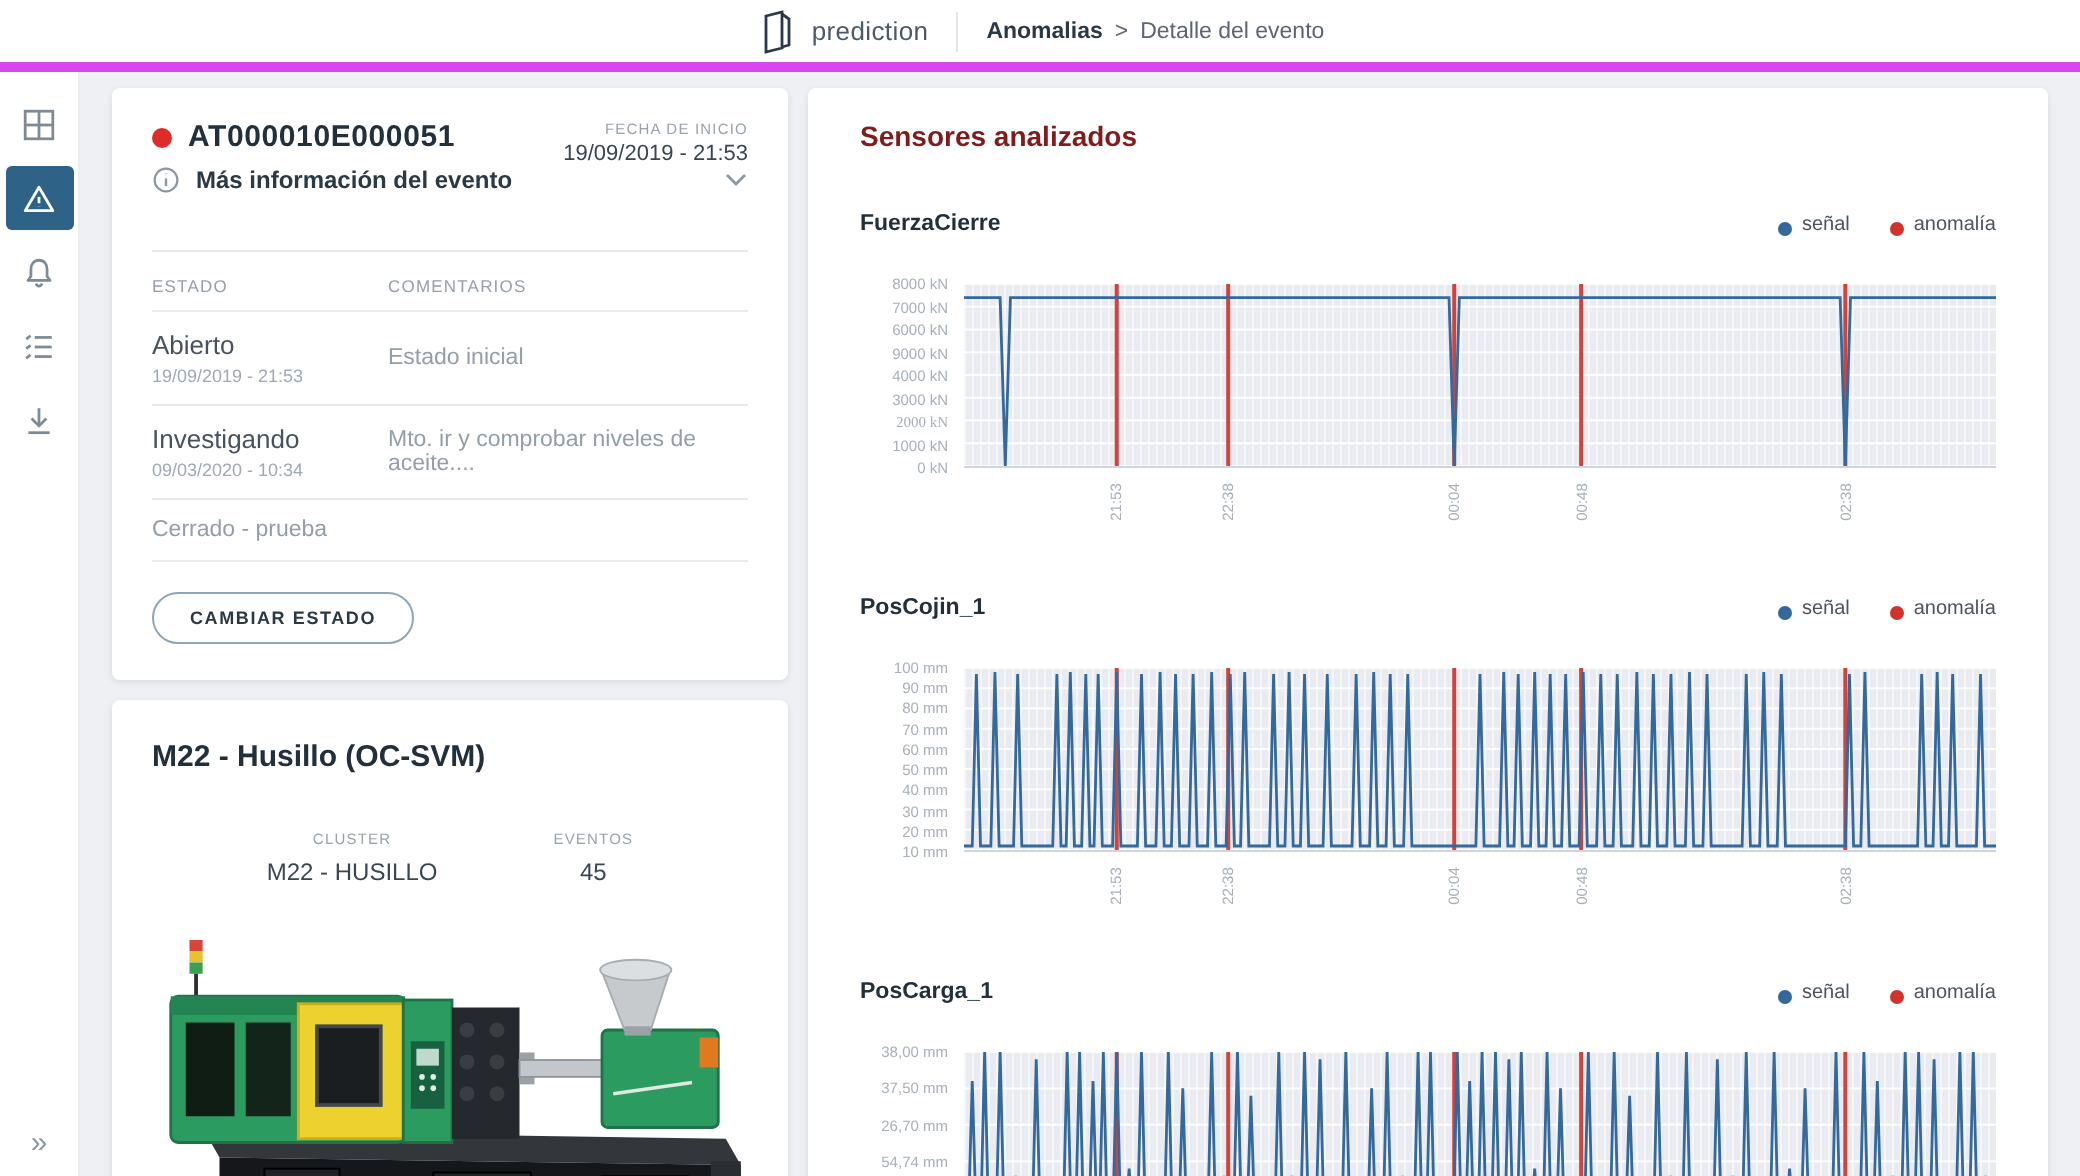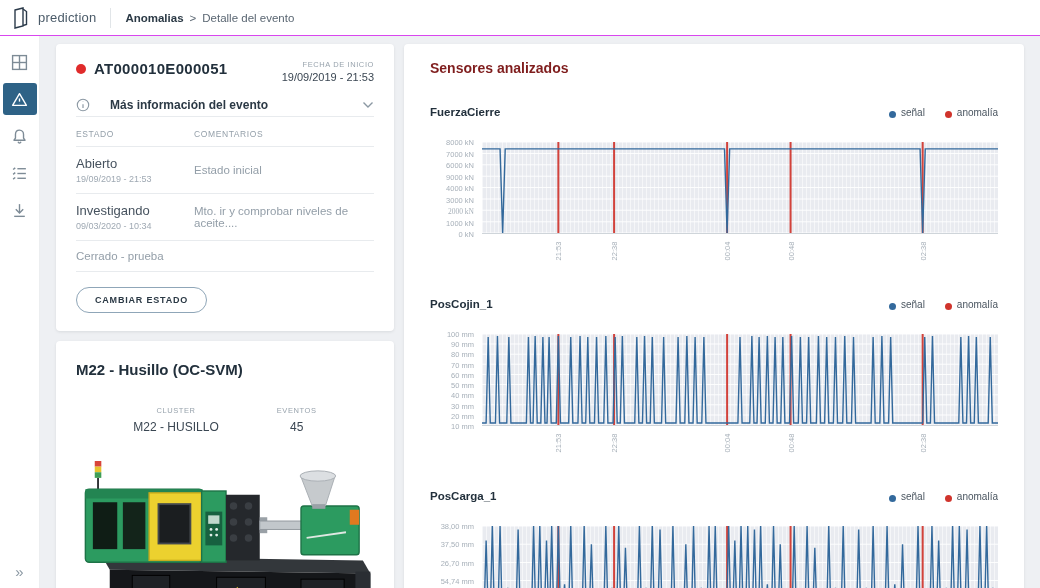--- a/index.html
+++ b/index.html
@@ -1,21 +1,21 @@
 <!DOCTYPE html>
 <html><head>
 <meta charset="utf-8">
 <style>
   * { margin:0; padding:0; box-sizing:border-box; }
   html,body { width:1040px; height:588px; overflow:hidden; background:#eef0f3;
               font-family:"Liberation Sans", sans-serif; color:#22303c; }
 
   
-  .topbar { height:36px; background:#fff; border-bottom:1px solid #d946ef;
-            display:flex; align-items:center; padding:0 10px; gap:14px; }
+  .topbar { height:36px; background:#fff; border-bottom:5px solid #d946ef;
+            display:flex; align-items:center; padding:0 26px; gap:14px;justify-content:center; }
   .logo { display:flex; align-items:center; gap:8px; }
   .logo-text { font-size:13px; color:#4a5a68; letter-spacing:.2px; }
   .topbar-divider { width:1px; height:20px; background:#e1e5e8; }
   .breadcrumb { display:flex; align-items:center; gap:6px; font-size:11.5px; color:#5a6672; }
   .breadcrumb b { color:#2b3945; font-weight:700; }
 
   
   .layout { display:flex; height:552px; }
   .sidebar { width:40px; background:#fff; border-right:1px solid #eceef0;
              display:flex; flex-direction:column; align-items:center;
@@ -34,22 +34,22 @@
 
   
   .event-card { padding:16px 20px 18px; }
   .event-head { display:flex; justify-content:space-between; align-items:flex-start; }
   .event-id-wrap { display:flex; align-items:center; gap:8px; }
   .dot { width:10px; height:10px; border-radius:50%; background:#e02b2b; flex:none; }
   .event-id { font-size:15px; font-weight:700; letter-spacing:.3px; color:#22303c; }
   .fecha { text-align:right; }
   .mini-label { font-size:7.5px; letter-spacing:.6px; color:#98a3ad; text-transform:uppercase; }
   .fecha-value { font-size:11px; color:#3a4652; margin-top:2px; }
-  .more-info { display:flex; align-items:center; gap:20px; margin-top:15px;
-               padding-bottom:4px; border-bottom:1px solid #e8ebee; cursor:pointer; }
+  .more-info { display:flex; align-items:center; gap:8px; 
+               padding-bottom:28px; border-bottom:1px solid #e8ebee; cursor:pointer; }
   .more-info-label { font-size:12px; font-weight:700; color:#2b3945; }
   .more-info .chev { margin-left:auto; }
   .tbl { margin-top:2px; }
   .tbl-header, .tbl-row { display:grid; grid-template-columns:118px 1fr; align-items:center; }
   .tbl-header { padding:10px 0 7px; border-bottom:1px solid #e8ebee; }
   .th { font-size:8.5px; letter-spacing:.6px; color:#95a0aa; }
   .tbl-row { padding:9px 0; border-bottom:1px solid #e8ebee; }
   .estado-name { font-size:13px; color:#46525e; }
   .estado-fecha { font-size:9px; color:#9fa9b3; margin-top:3px; }
   .comentario { font-size:11.5px; color:#939ea8; }

